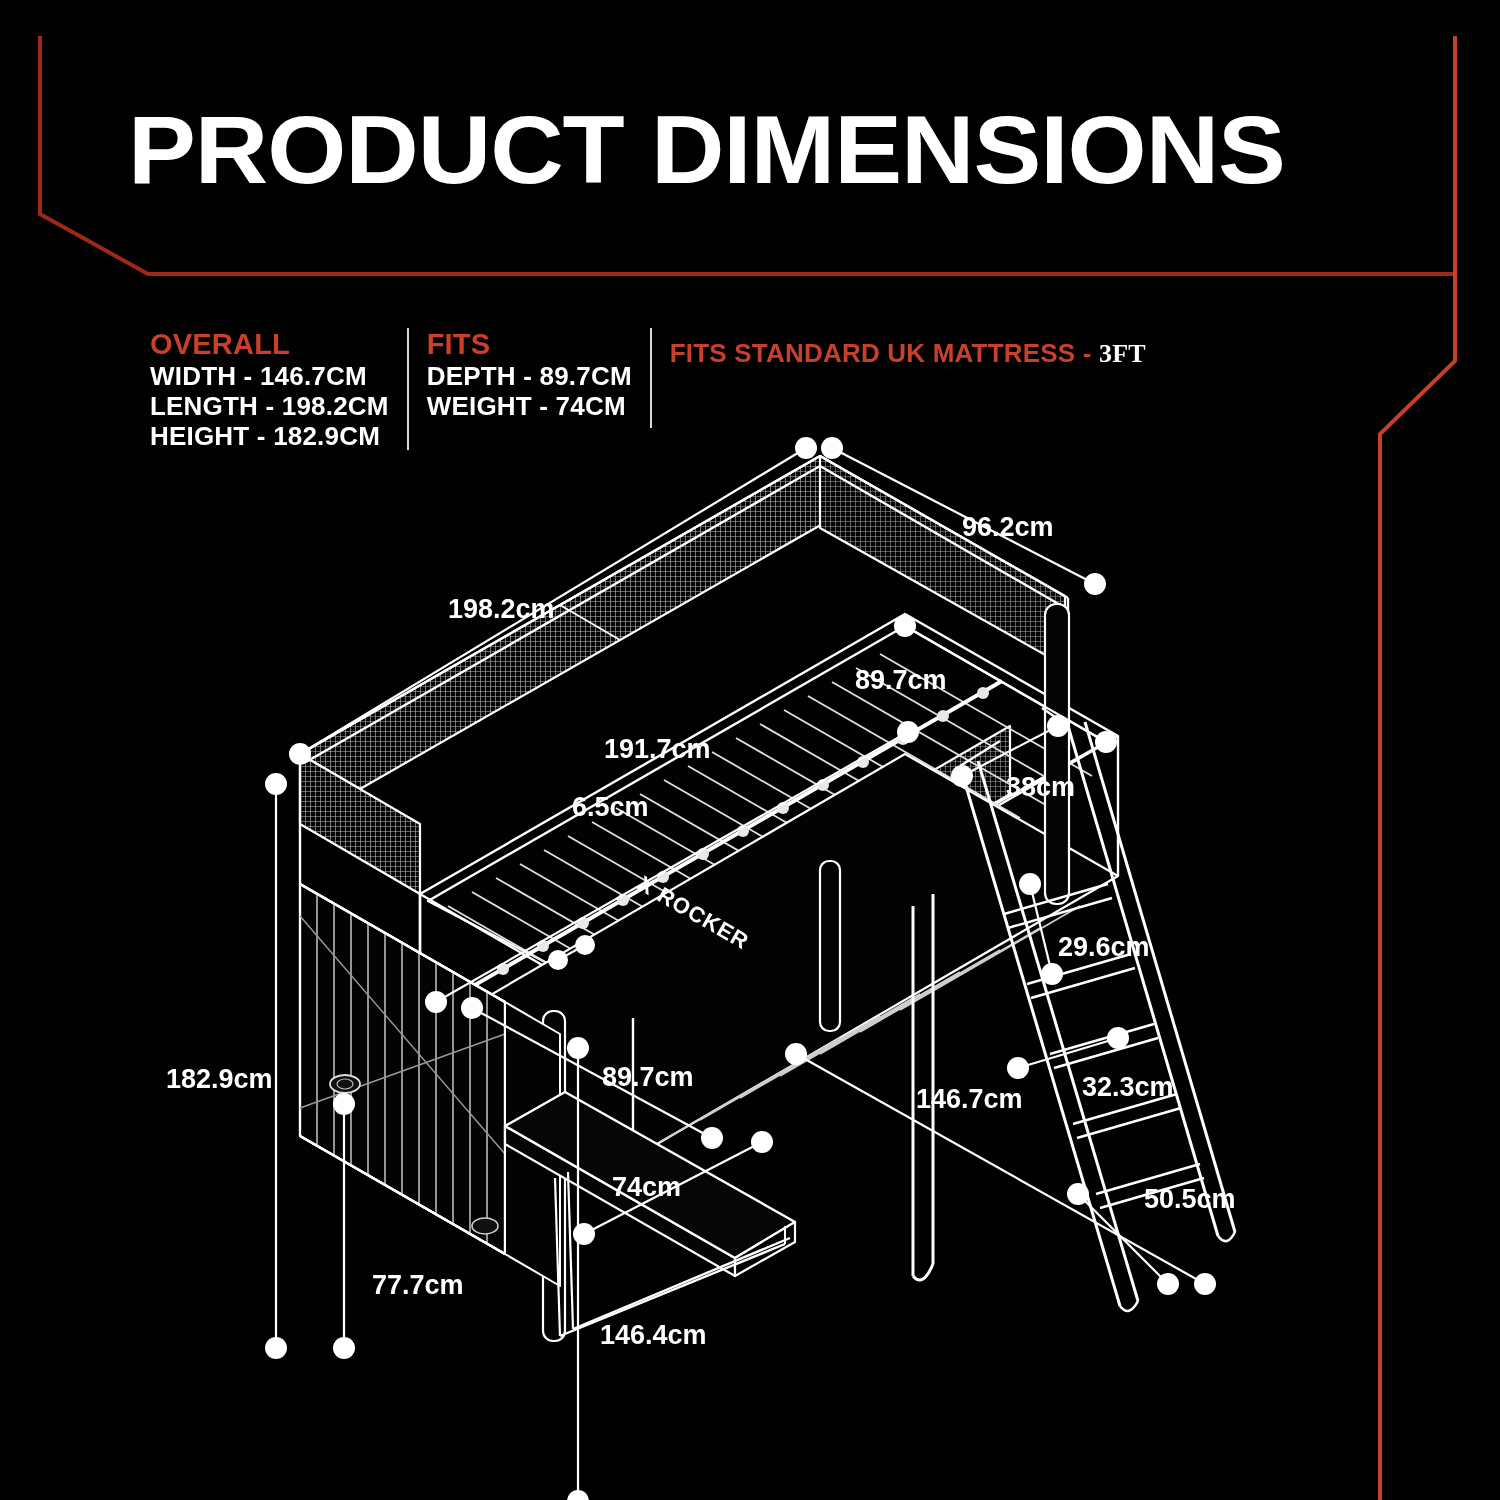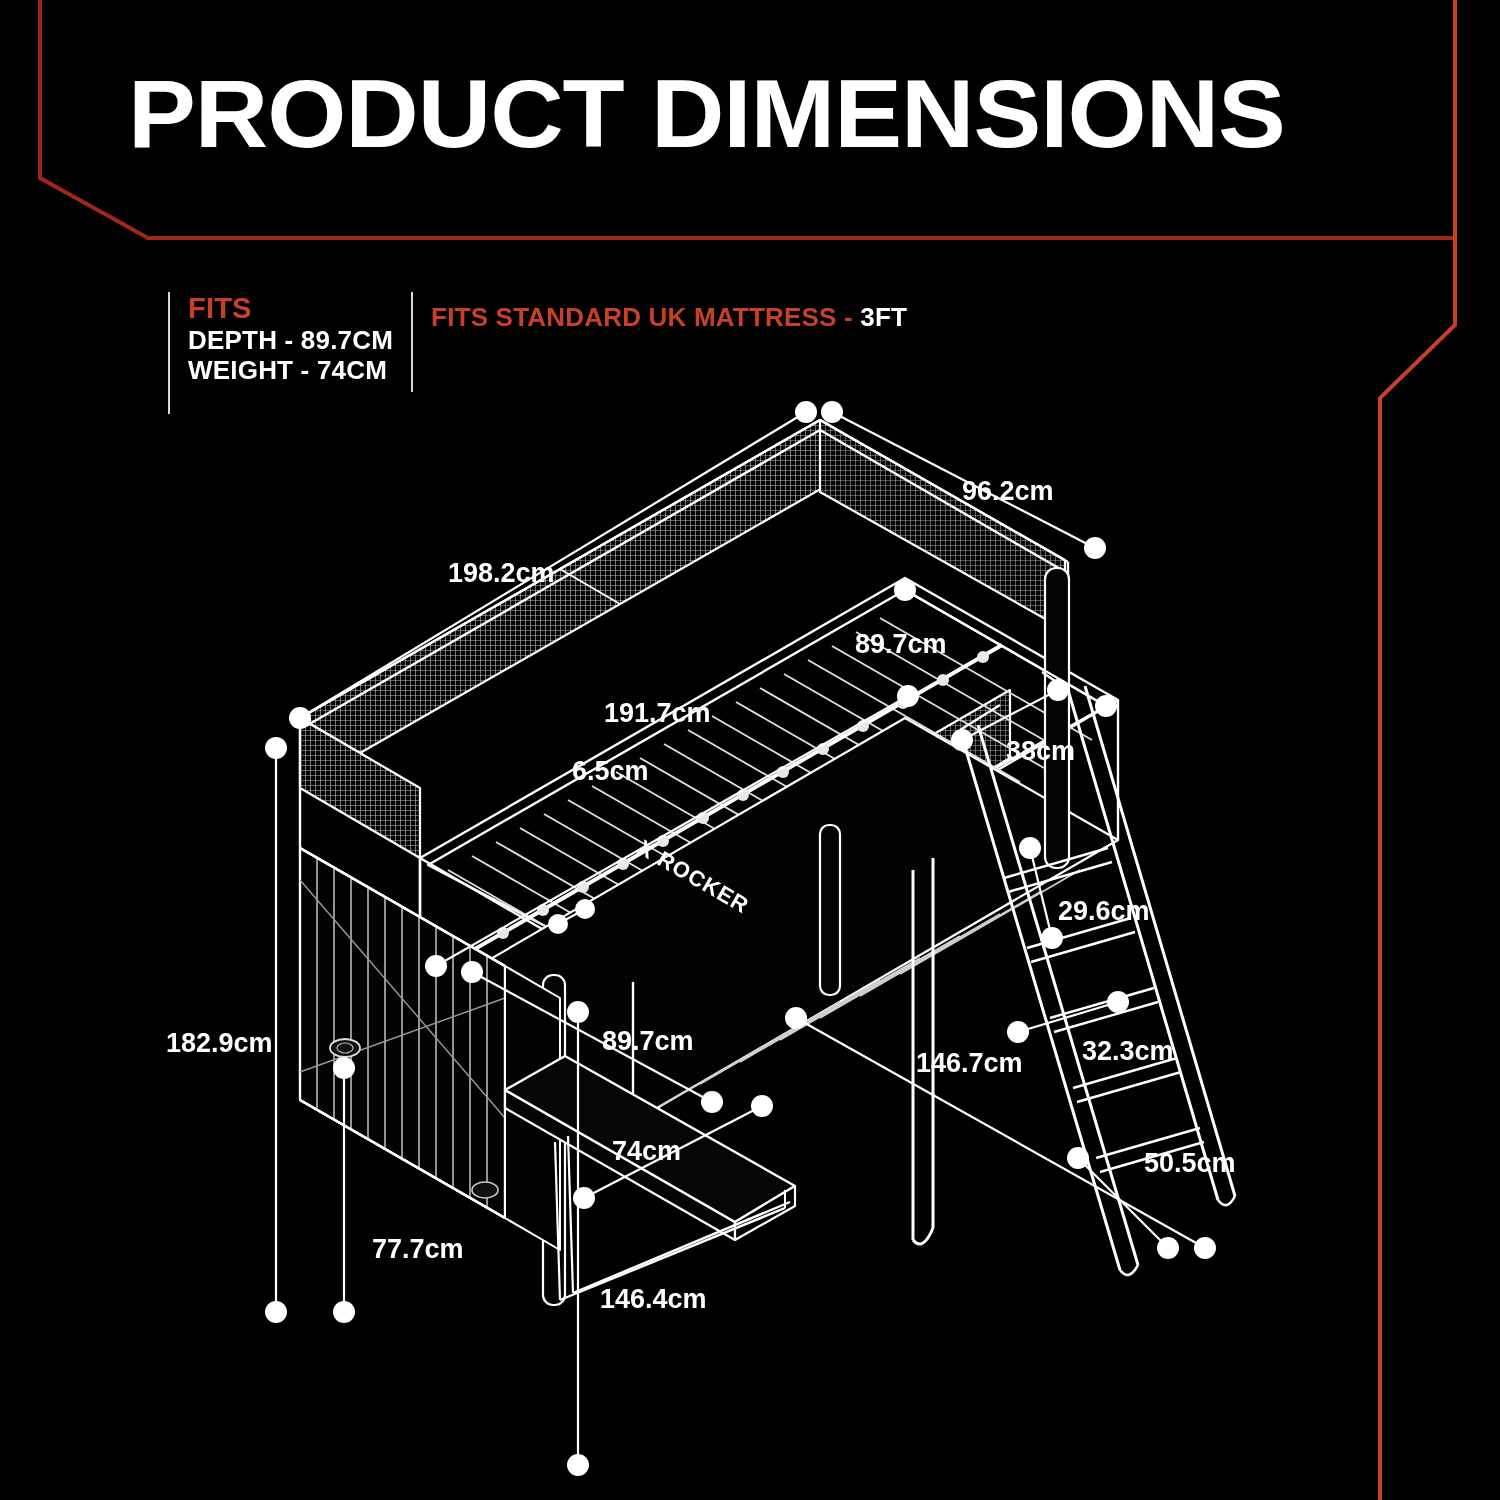--- a/index.html
+++ b/index.html
@@ -1,18 +1,18 @@
 <!DOCTYPE html>
 <html><head>
 <meta charset="utf-8">
 <style>
   html,body{margin:0;padding:0;background:#000;}
   body{width:1500px;height:1500px;overflow:hidden;
        font-family:"Liberation Sans",sans-serif;}
-  #root{position:relative;width:1500px;height:1336px;background:#010101;}
+  #root{position:relative;width:1500px;height:1336px;background:#010101;margin-top:36px;}
 
   
   .accent{position:absolute;inset:0;width:1500px;height:1500px;pointer-events:none;}
 
   
   .title{position:absolute;left:128px;top:66px;width:1250px;
          font-size:96px;line-height:96px;font-weight:700;color:#ffffff;
          letter-spacing:-1px;transform:scaleX(1.06);transform-origin:left center;
          white-space:nowrap;font-stretch:condensed;}
 
@@ -22,21 +22,21 @@
   .spec-head{color:#c8402a;font-size:29px;font-weight:700;line-height:33px;
              letter-spacing:.2px;}
   .spec-line{color:#ffffff;font-size:26px;font-weight:700;line-height:30px;
              letter-spacing:.2px;white-space:nowrap;}
   .divider{width:2px;background:#d8d8d8;margin:0 18px;align-self:stretch;}
   .divider.tall{height:122px;}
   .divider.mid{height:100px;}
   .feat-col{display:flex;flex-direction:column;gap:24px;padding-top:10px;}
   .feat{font-size:26px;font-weight:700;line-height:30px;white-space:nowrap;
         color:#c8402a;letter-spacing:.2px;}
-  .feat b{color:#ffffff;font-weight:700;}
+  .feat b{color:#ffffff;font-weight:700;font-family:Liberation Serif, serif;}
 
   
   .diagram{position:absolute;left:0;top:400px;width:1500px;height:1100px;}
   .dimlabel{fill:#ffffff;font-family:"Liberation Sans",sans-serif;
             font-size:27px;font-weight:700;}
   .brand{fill:#ffffff;font-family:"Liberation Sans",sans-serif;
          font-size:22px;font-weight:700;letter-spacing:1px;}
 </style>
 </head>
 <body>
@@ -49,20 +49,26 @@
     </g>
     <g fill="none" stroke="#c8402a" stroke-width="4">
       <path d="M1455 0 L1455 325 L1380 398 L1380 1500"></path>
     </g>
   </svg>
 
   <div class="title">PRODUCT DIMENSIONS</div>
 
   <div class="specs">
 
+    <div class="spec-col">
+      <div class="spec-head">OVERALL</div>
+      <div class="spec-line">WIDTH - 146.7CM</div>
+      <div class="spec-line">LENGTH - 198.2CM</div>
+      <div class="spec-line">HEIGHT - 182.9CM</div>
+    </div>
 
     <div class="divider tall"></div>
 
     <div class="spec-col">
       <div class="spec-head">FITS</div>
       <div class="spec-line">DEPTH - 89.7CM</div>
       <div class="spec-line">WEIGHT - 74CM</div>
     </div>
 
     <div class="divider mid"></div>

